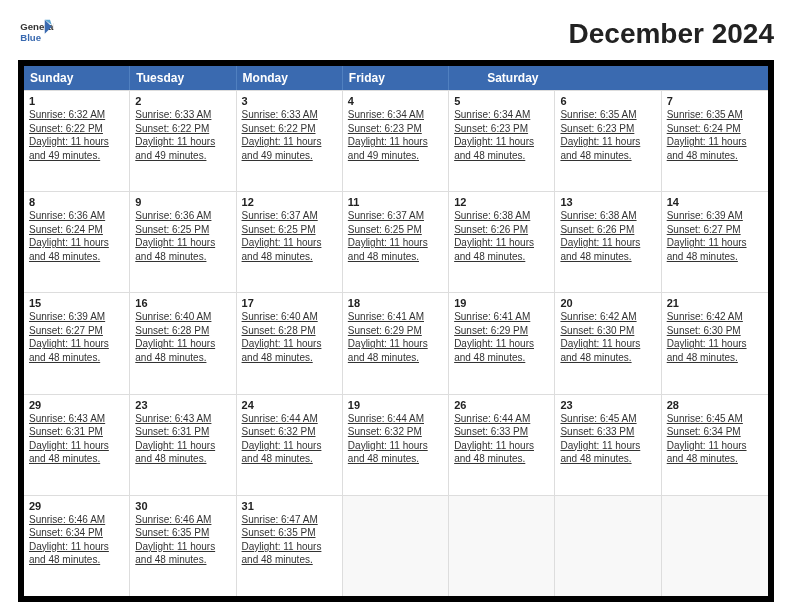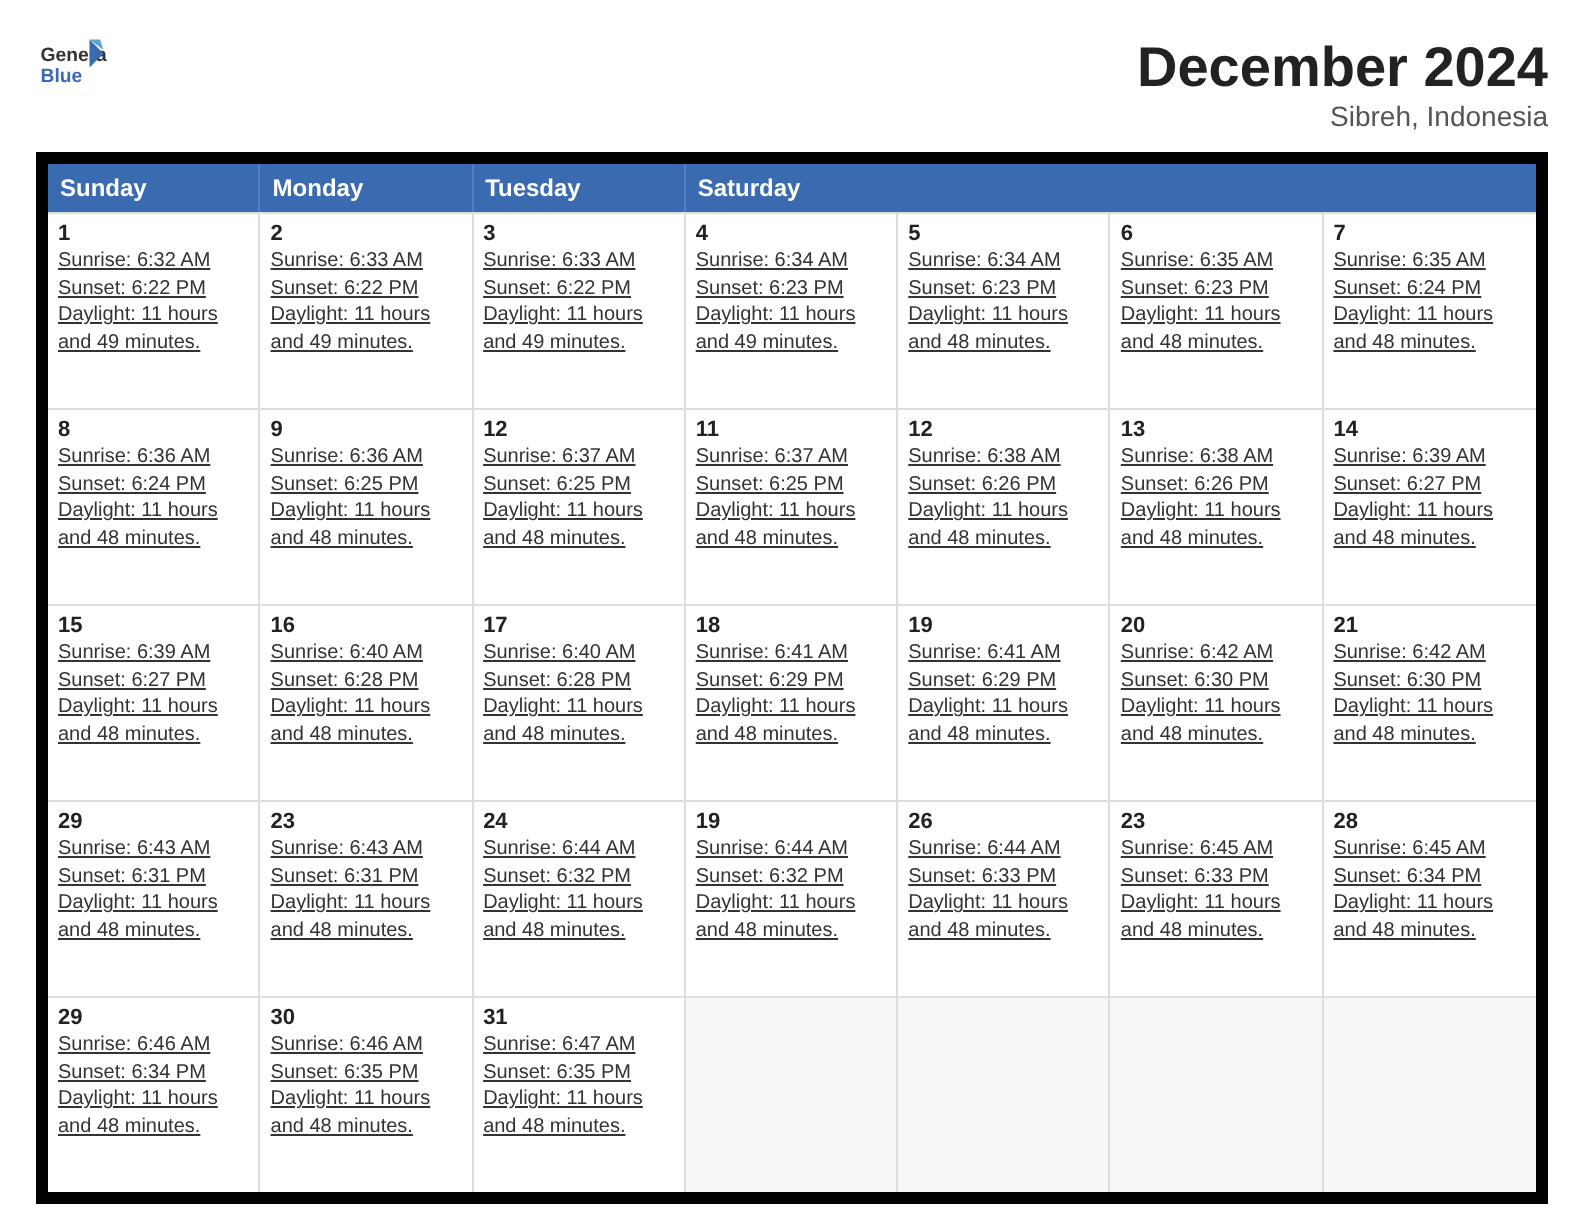--- a/index.html
+++ b/index.html
@@ -58,21 +58,21 @@
       background: #3a6ab0;
     }
     .cal-header-cell {
       color: #fff;
       font-size: 12px;
       font-weight: bold;
       padding: 5px 6px;
       border-right: 1px solid #5080c0;
       text-align: left;
     }
-    .cal-header-cell:last-child { border-right: none; }
+    .cal-header-cell:last-child { border-right: none; margin-left: 32px; }
     .cal-body {
       flex: 1;
       display: flex;
       flex-direction: column;
     }
     .cal-row {
       display: grid;
       grid-template-columns: repeat(7, 1fr);
       flex: 1;
       border-top: 1px solid #ddd;
@@ -110,29 +110,29 @@
       <svg class="logo-icon" viewBox="0 0 40 32">
         <rect x="0" y="0" width="38" height="30" rx="3" fill="white"></rect>
         <text x="2" y="14" font-size="11" font-weight="bold" fill="#333" font-family="Arial">General</text>
         <text x="2" y="26" font-size="11" font-weight="bold" fill="#3a6ab0" font-family="Arial">Blue</text>
         <polygon points="30,2 38,10 30,18" fill="#3a6ab0"></polygon>
         <polygon points="30,2 36,2 38,8" fill="#5ba3d0"></polygon>
       </svg>
     </div>
     <div class="title-block">
       <h1>December 2024</h1>
-      <h2>Sibreh, Indonesia</h2>
     </div>
   </div>
 
   <div class="calendar">
     <div class="cal-header-row">
       <div class="cal-header-cell">Sunday</div>
+      <div class="cal-header-cell">Tuesday</div>
       <div class="cal-header-cell">Monday</div>
-      <div class="cal-header-cell">Tuesday</div>
+      <div class="cal-header-cell">Friday</div>
       <div class="cal-header-cell">Saturday</div>
     </div>
     <div class="cal-body" id="cal-body">
     <div class="cal-row">
           <div class="cal-cell">
             <span class="day-num">1</span>
             <div class="info" style="white-space: pre-line;">Sunrise: 6:32 AM
 Sunset: 6:22 PM
 Daylight: 11 hours
 and 49 minutes.</div>

